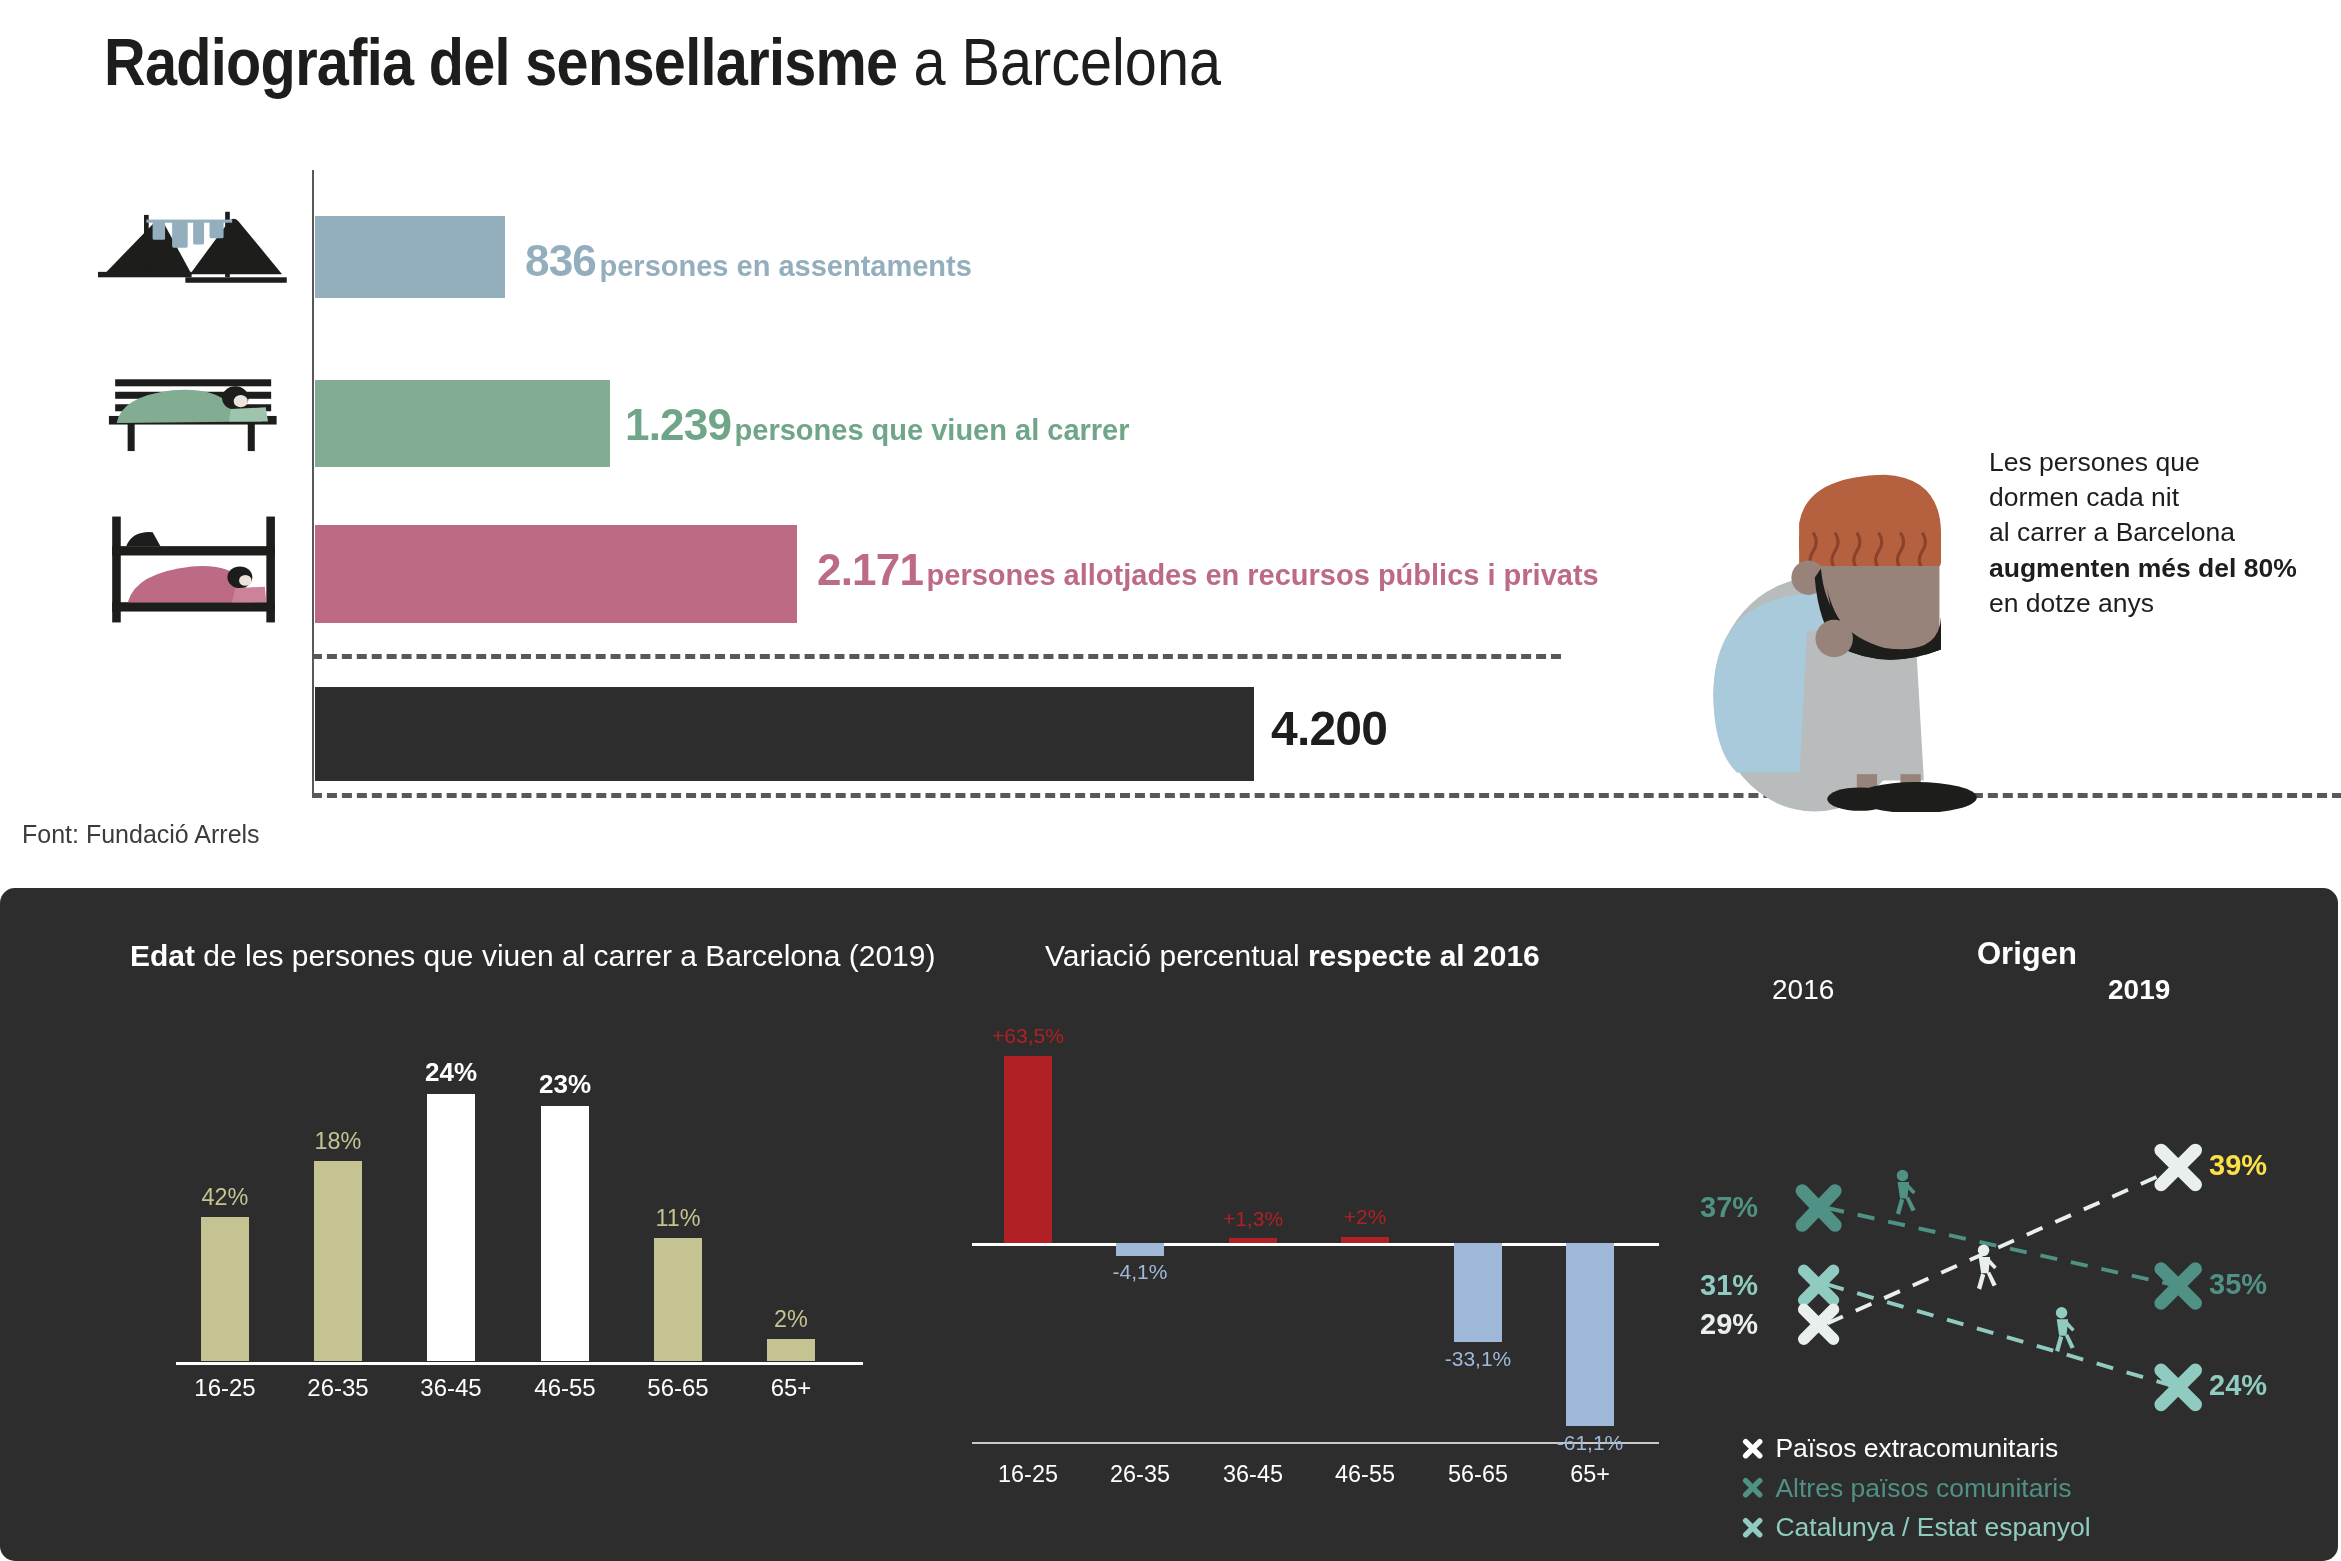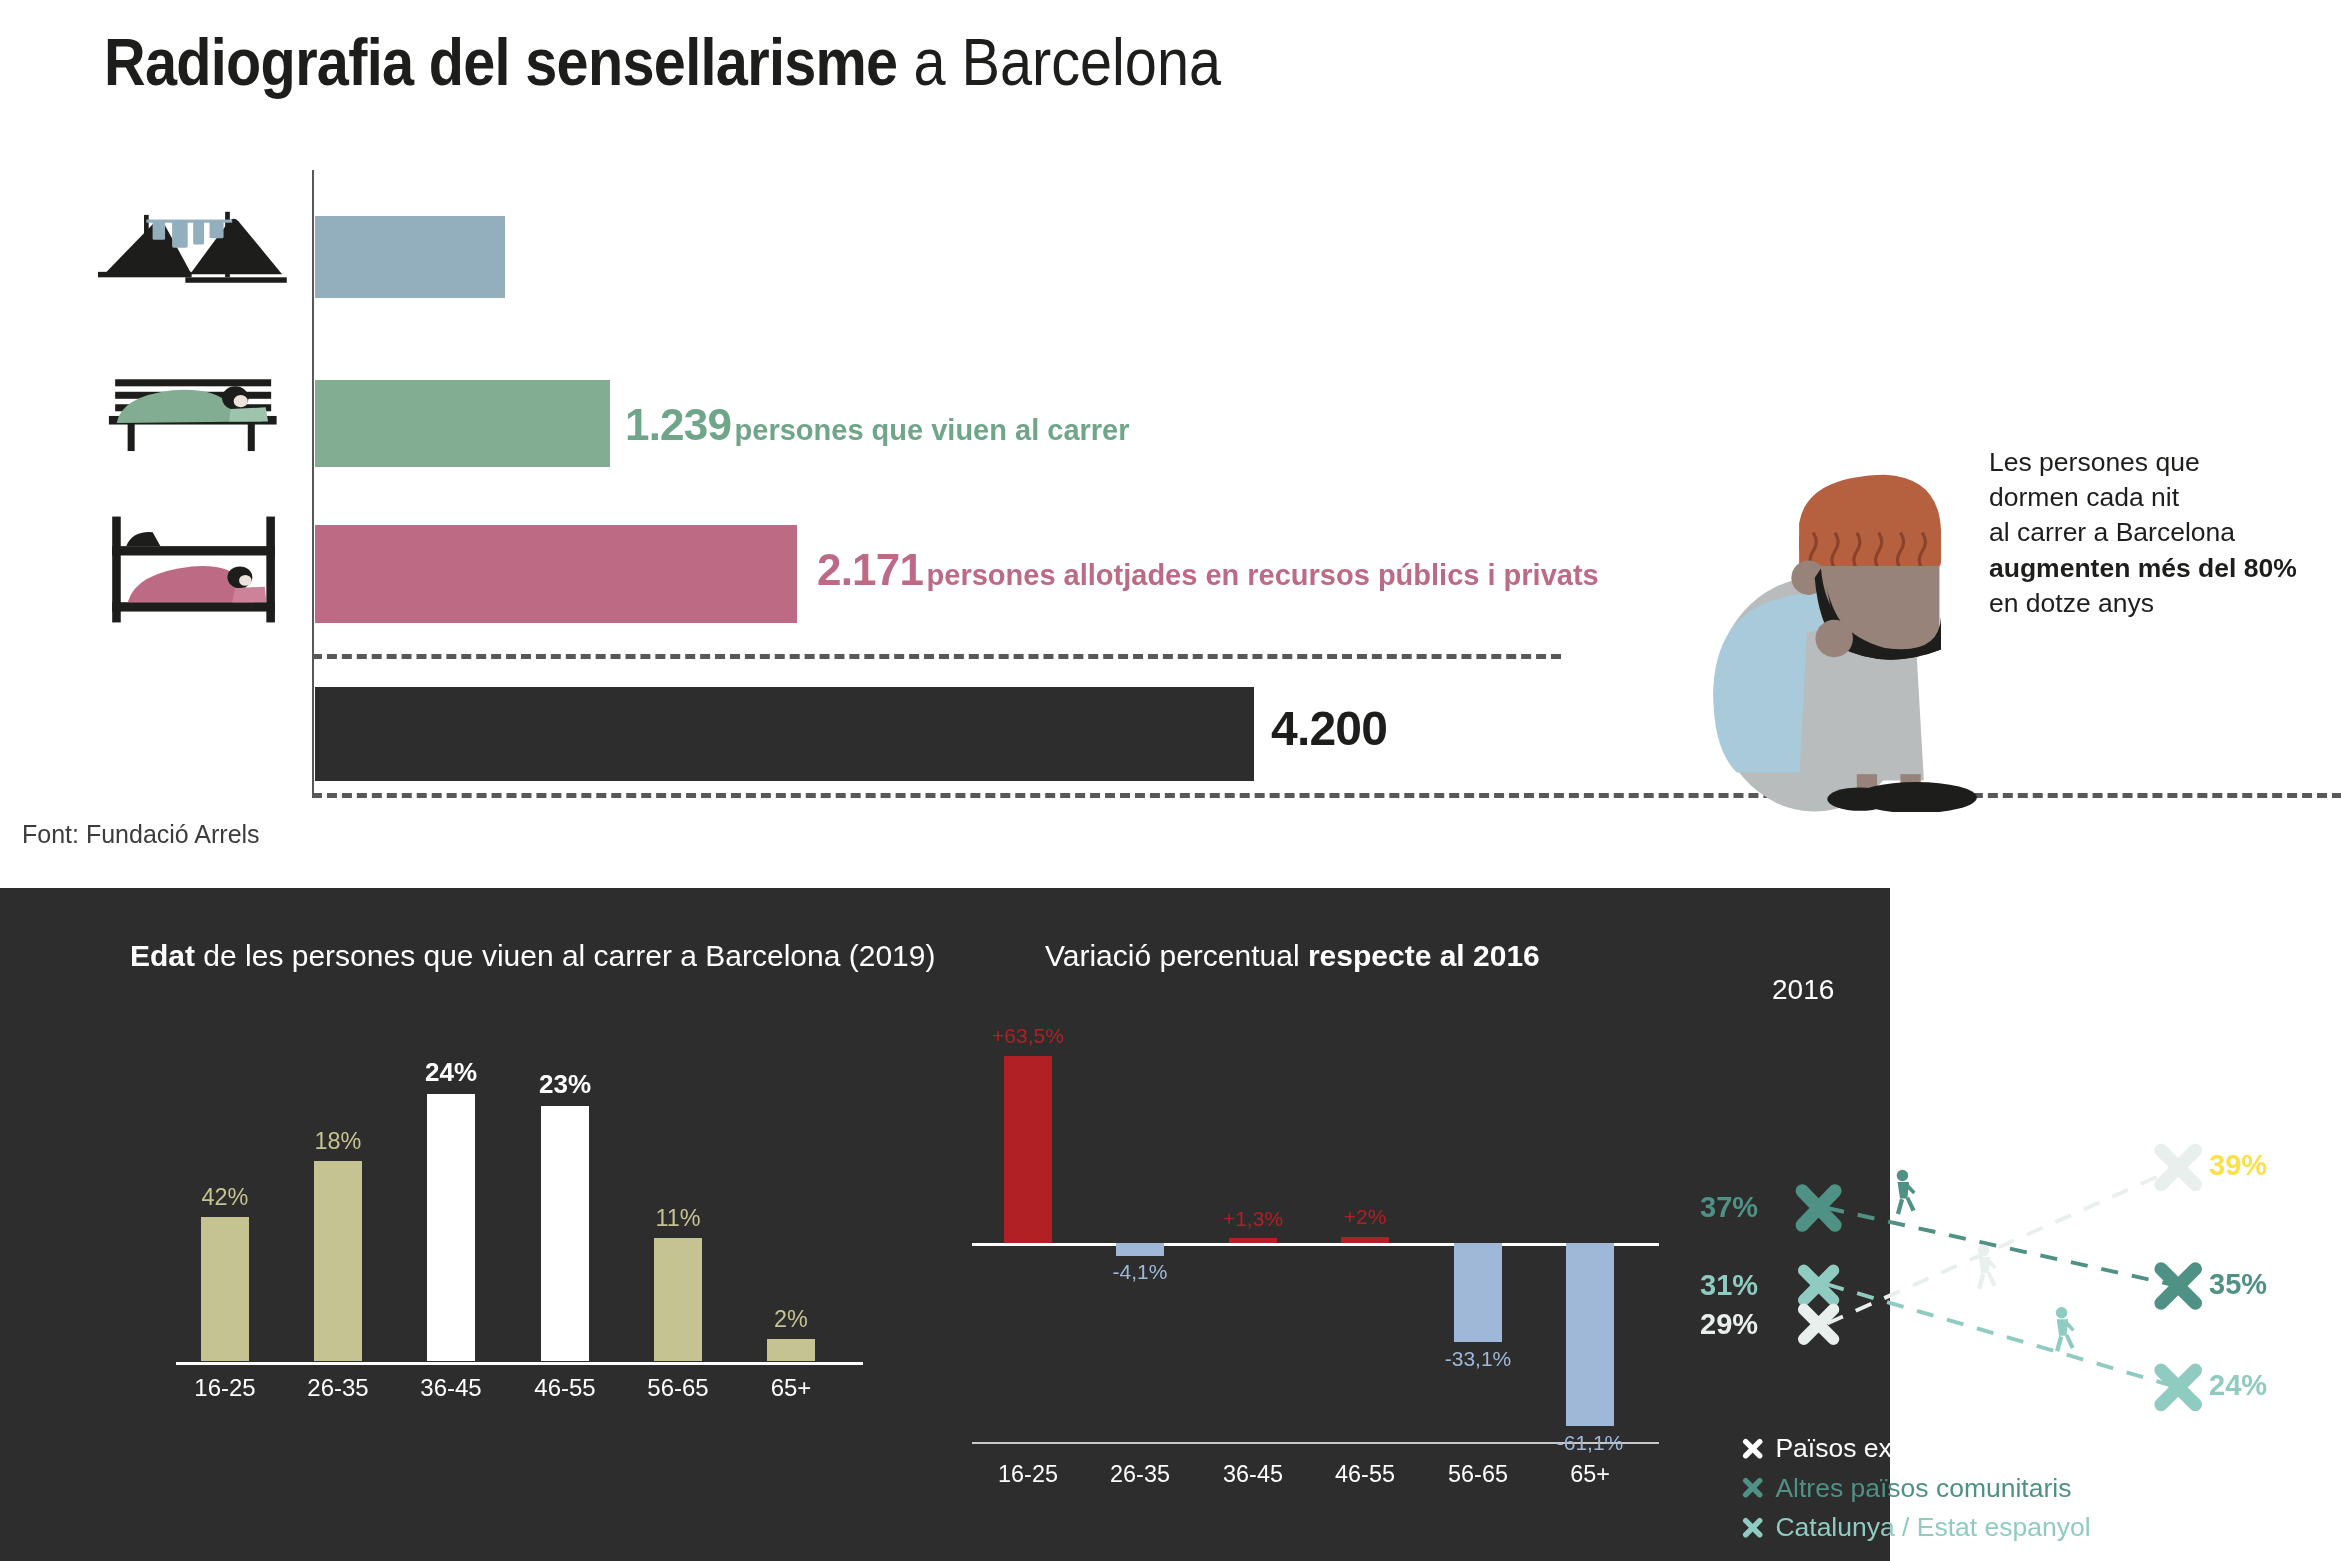--- a/index.html
+++ b/index.html
@@ -56,21 +56,21 @@
 
   .source{position:absolute;left:22px;top:820px;font-size:25px;color:#3c3c3b;
      font-family:"Liberation Sans Narrow","Liberation Sans",sans-serif;}
 
   .side-note{position:absolute;left:1989px;top:445px;width:336px;
      font-size:26.5px;line-height:1.33;color:#1d1d1b;
      font-family:"Liberation Sans Narrow","Liberation Sans",sans-serif;}
   .side-note b{font-weight:bold;}
 
   
-  .bottom-section{position:absolute;left:0;top:888px;width:1890px;height:673px;background:#2d2d2d;}
+  .bottom-section{position:absolute;left:0;top:888px;width:2338px;height:673px;background:#2d2d2d;border-radius:15px;}
 
   .sec-title{position:absolute;white-space:nowrap;color:#fff;
      font-family:"Liberation Sans Narrow","Liberation Sans",sans-serif;font-size:30px;}
   .sec-title b{font-weight:bold;}
   .t-edat{left:130px;top:51px;}
   .t-var{left:1045px;top:51px;}
   .t-origen{left:1977px;top:48px;font-weight:bold;font-size:31px;}
 
   
   .age-chart{position:absolute;left:176px;top:125px;width:687px;height:414px;}
@@ -176,20 +176,24 @@
 
     <div class="v-axis"></div>
     <div class="dash-1"></div>
     <div class="dash-2"></div>
 
     <div class="bar bar-blue"></div>
     <div class="bar bar-green"></div>
     <div class="bar bar-pink"></div>
     <div class="bar bar-black"></div>
 
+    <div class="bar-label lbl-blue">
+      <span class="num">836</span>
+      <span class="txt">persones en assentaments</span>
+    </div>
     <div class="bar-label lbl-green">
       <span class="num">1.239</span>
       <span class="txt">persones que viuen al carrer</span>
     </div>
     <div class="bar-label lbl-pink">
       <span class="num">2.171</span>
       <span class="txt">persones allotjades en recursos públics i privats</span>
     </div>
     <div class="lbl-black-num">4.200</div>
 

